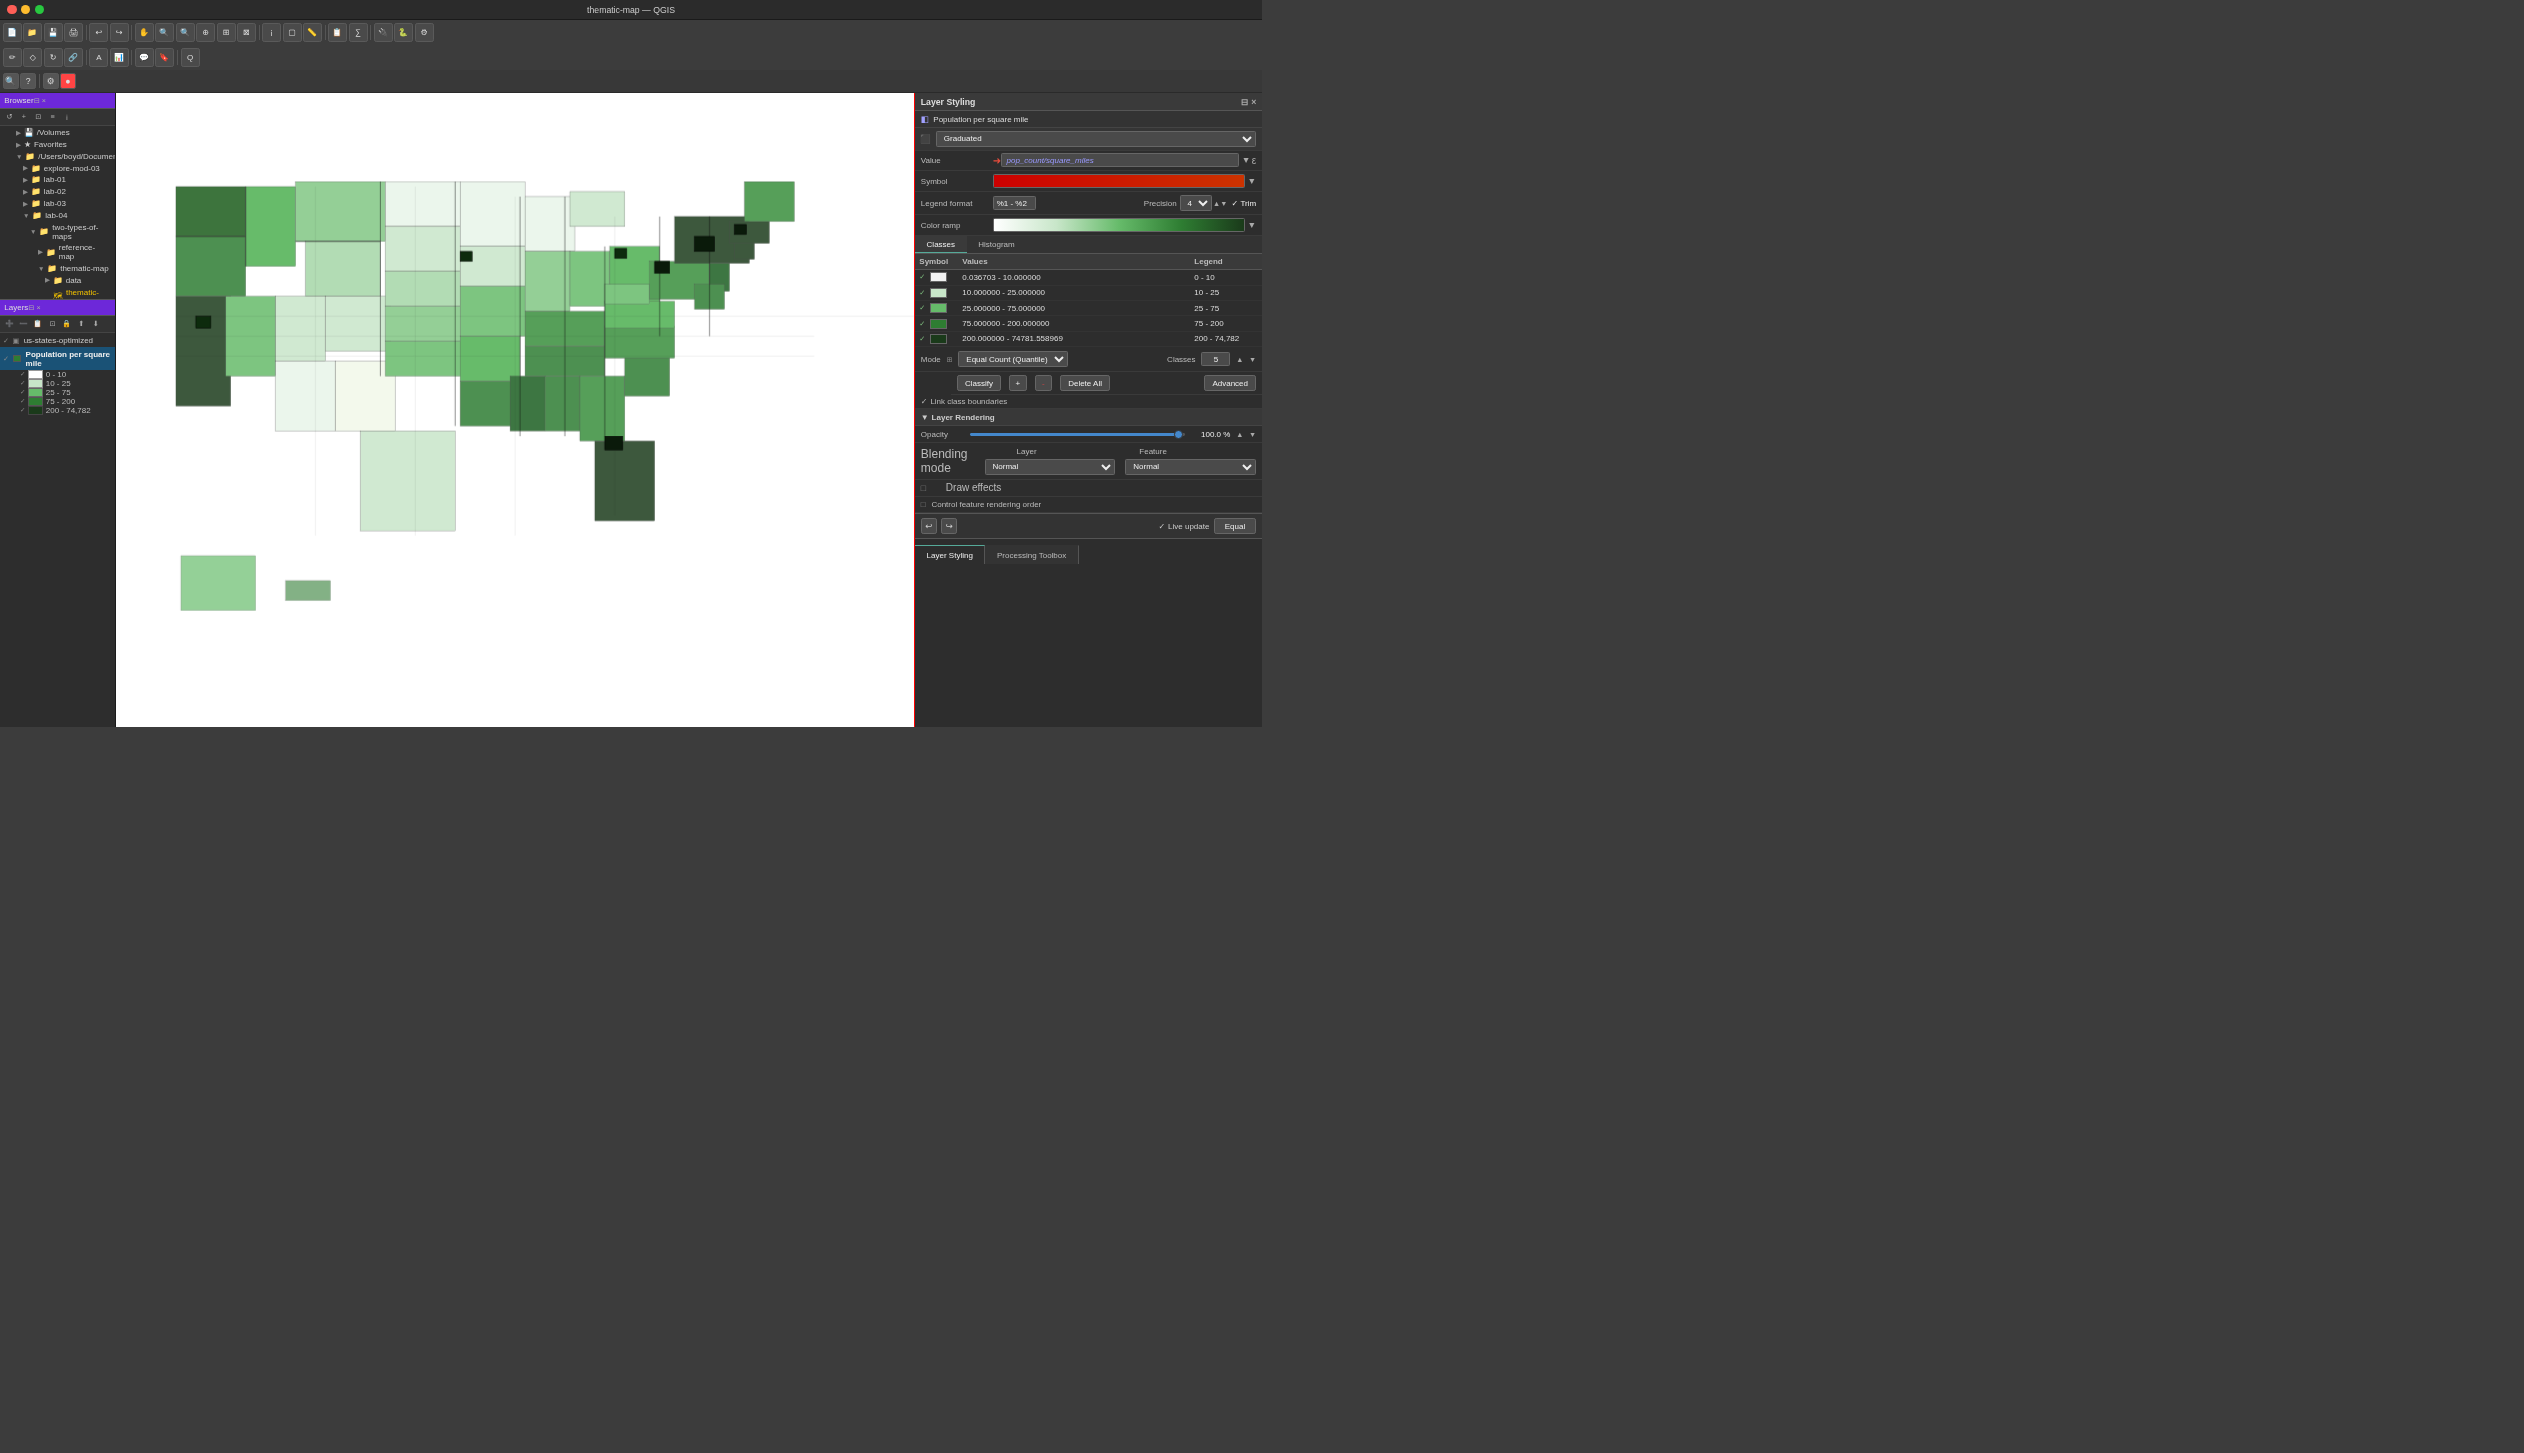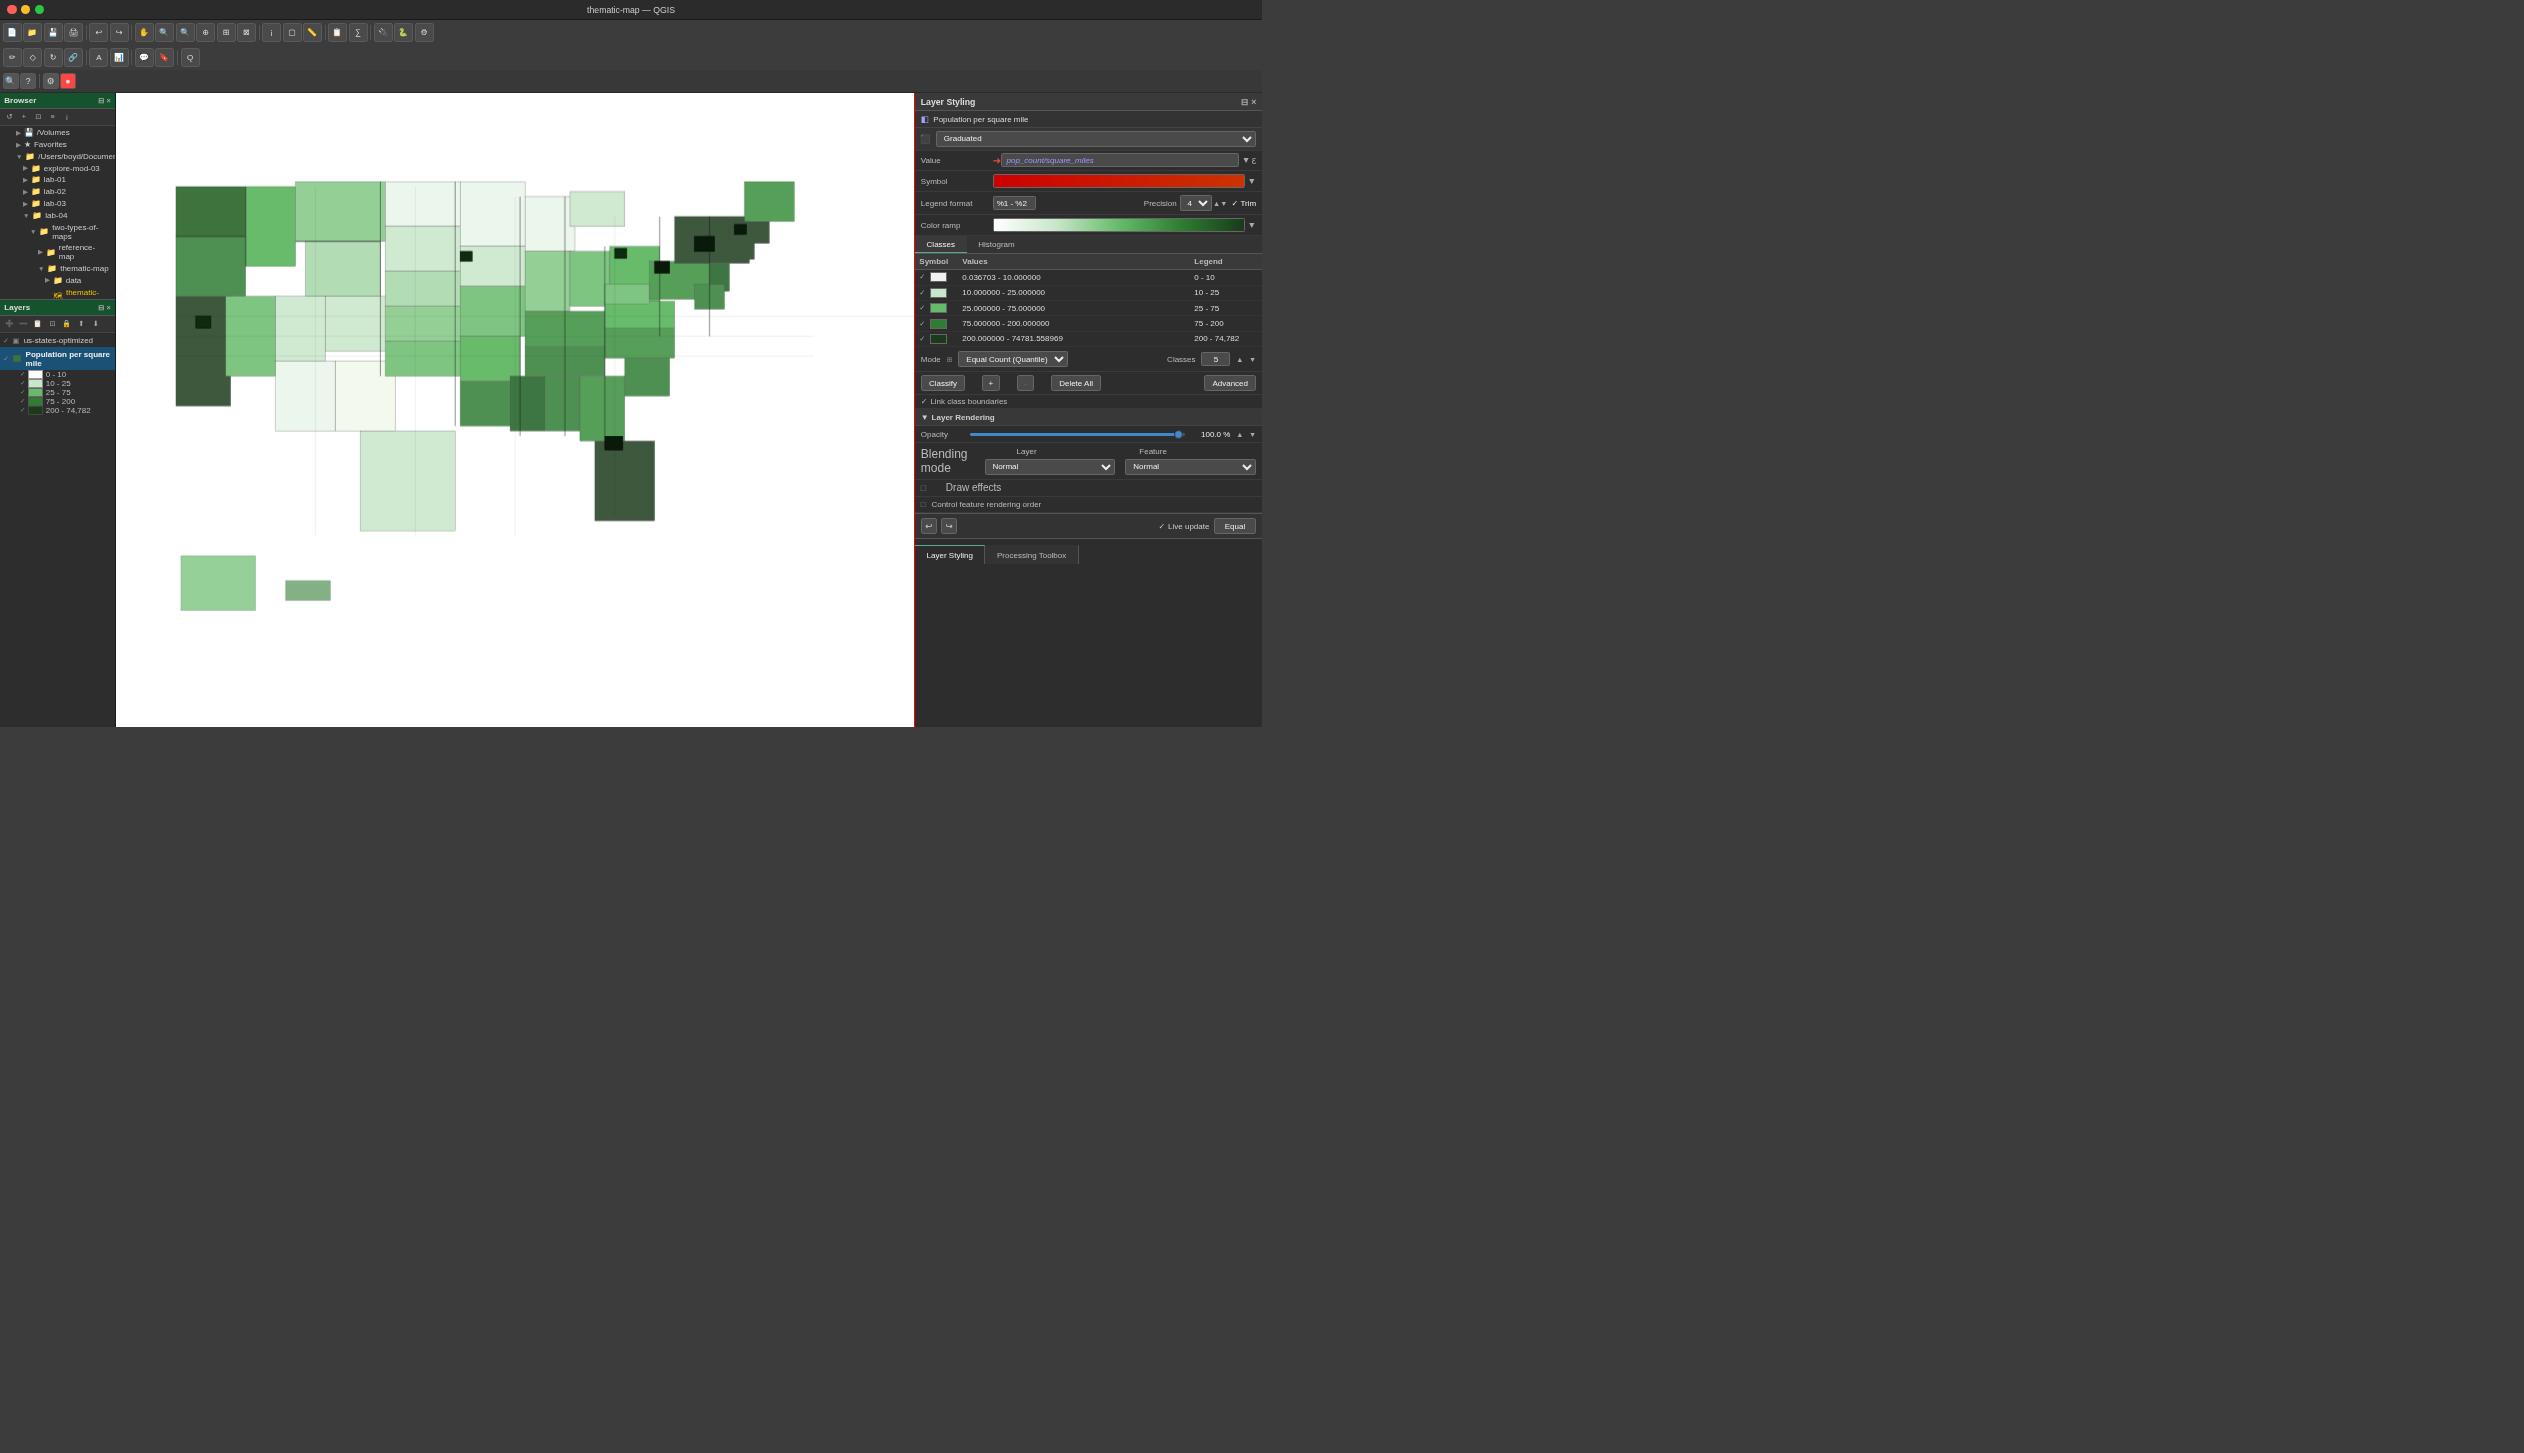--- a/index.html
+++ b/index.html
@@ -83,28 +83,28 @@
     }
 
     
     .browser-section {
       height: 207px;
       border-bottom: 1.4px solid #555;
       display: flex;
       flex-direction: column;
     }
     .panel-header {
-      background: #14532d;
+      background: #6d28d9;
       padding: 2.9px 4.3px;
       font-size: 8px;
-      font-weight: bold;
+      font-weight: normal;
       color: #ddd;
       display: flex;
       align-items: center;
-      justify-content: space-between;
+      justify-content: flex-start;
       border-bottom: 0.7px solid #555;
     }
     .panel-header-icons { display: flex; gap: 2.2px; }
     .panel-icon { font-size: 7.2px; cursor: pointer; color: #aaa; }
 
     .browser-toolbar {
       display: flex; align-items: center; gap: 1.4px;
       padding: 1.4px 2.9px;
       background: #333;
       border-bottom: 0.7px solid #444;
@@ -328,22 +328,23 @@
       border-radius: 1.4px;
       text-align: center;
     }
     .mode-label { font-size: 8px; color: #bbb; }
 
     
     .action-row {
       display: flex;
       align-items: center;
       padding: 2.9px 5.8px;
-      gap: 17px;
+      gap: 8px;
       border-bottom: 0.7px solid #3a3a3a;
+      margin-left: 36px;
     }
     .action-btn {
       background: #4a4a4a;
       border: 0.7px solid #666;
       color: #eee;
       font-size: 8px;
       padding: 2.2px 7.2px;
       border-radius: 2.2px;
       cursor: pointer;
     }

